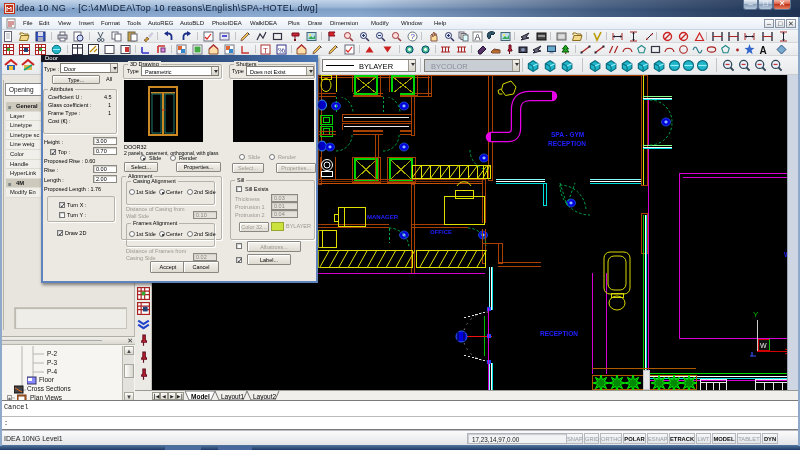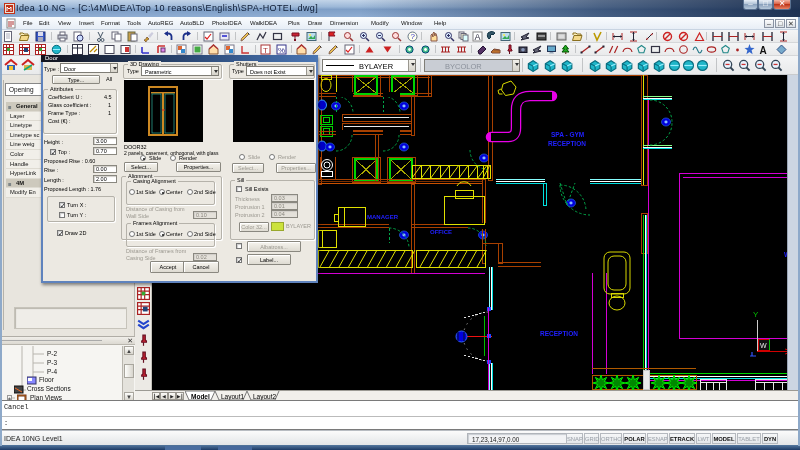--- a/index.html
+++ b/index.html
@@ -509,21 +509,21 @@
         <path d="M1 7l6-5 6 5" fill="none" stroke="#c22" stroke-width="2"></path>
         <rect x="3" y="7" width="8" height="5" fill="#d8b44a"></rect>
         <path d="M3 12l8-5" stroke="#1a7" stroke-width="1.5"></path>
       </svg>
       <div class="combo" style="left:322px;top:3px;width:94px;height:13px;font-size:7.5px">
         <span style="position:absolute;left:3px;top:5px;width:28px;border-top:1px solid #000"></span>
         <span style="position:absolute;left:36px;top:2px">BYLAYER</span>
         <span class="ar"></span>
       </div>
       <div class="combo" style="left:424px;top:3px;width:96px;height:13px;background:#c9cdd4;font-size:7.5px;color:#8b919b">
-        <span style="position:absolute;left:20px;top:2px">BYCOLOR</span>
+        <span style="position:absolute;left:6px;top:2px">BYCOLOR</span>
         <span class="ar"></span>
       </div>
       <svg class="abs" style="left:526px;top:3px" width="13" height="13" viewBox="0 0 11 11">
         <path d="M2 4l4-2.5L10 4v4l-4 2.5L2 8z" fill="#1fb6c9" stroke="#0a6e80"></path>
         <path d="M2 4l4 2v4" fill="none" stroke="#0a6e80"></path>
         <path d="M10 4L6 6" fill="none" stroke="#9ef"></path>
       </svg>
       <svg class="abs" style="left:543px;top:3px" width="13" height="13" viewBox="0 0 11 11">
         <path d="M2 4l4-2.5L10 4v4l-4 2.5L2 8z" fill="#1fb6c9" stroke="#0a6e80"></path>
         <path d="M2 4l4 2v4" fill="none" stroke="#0a6e80"></path>

